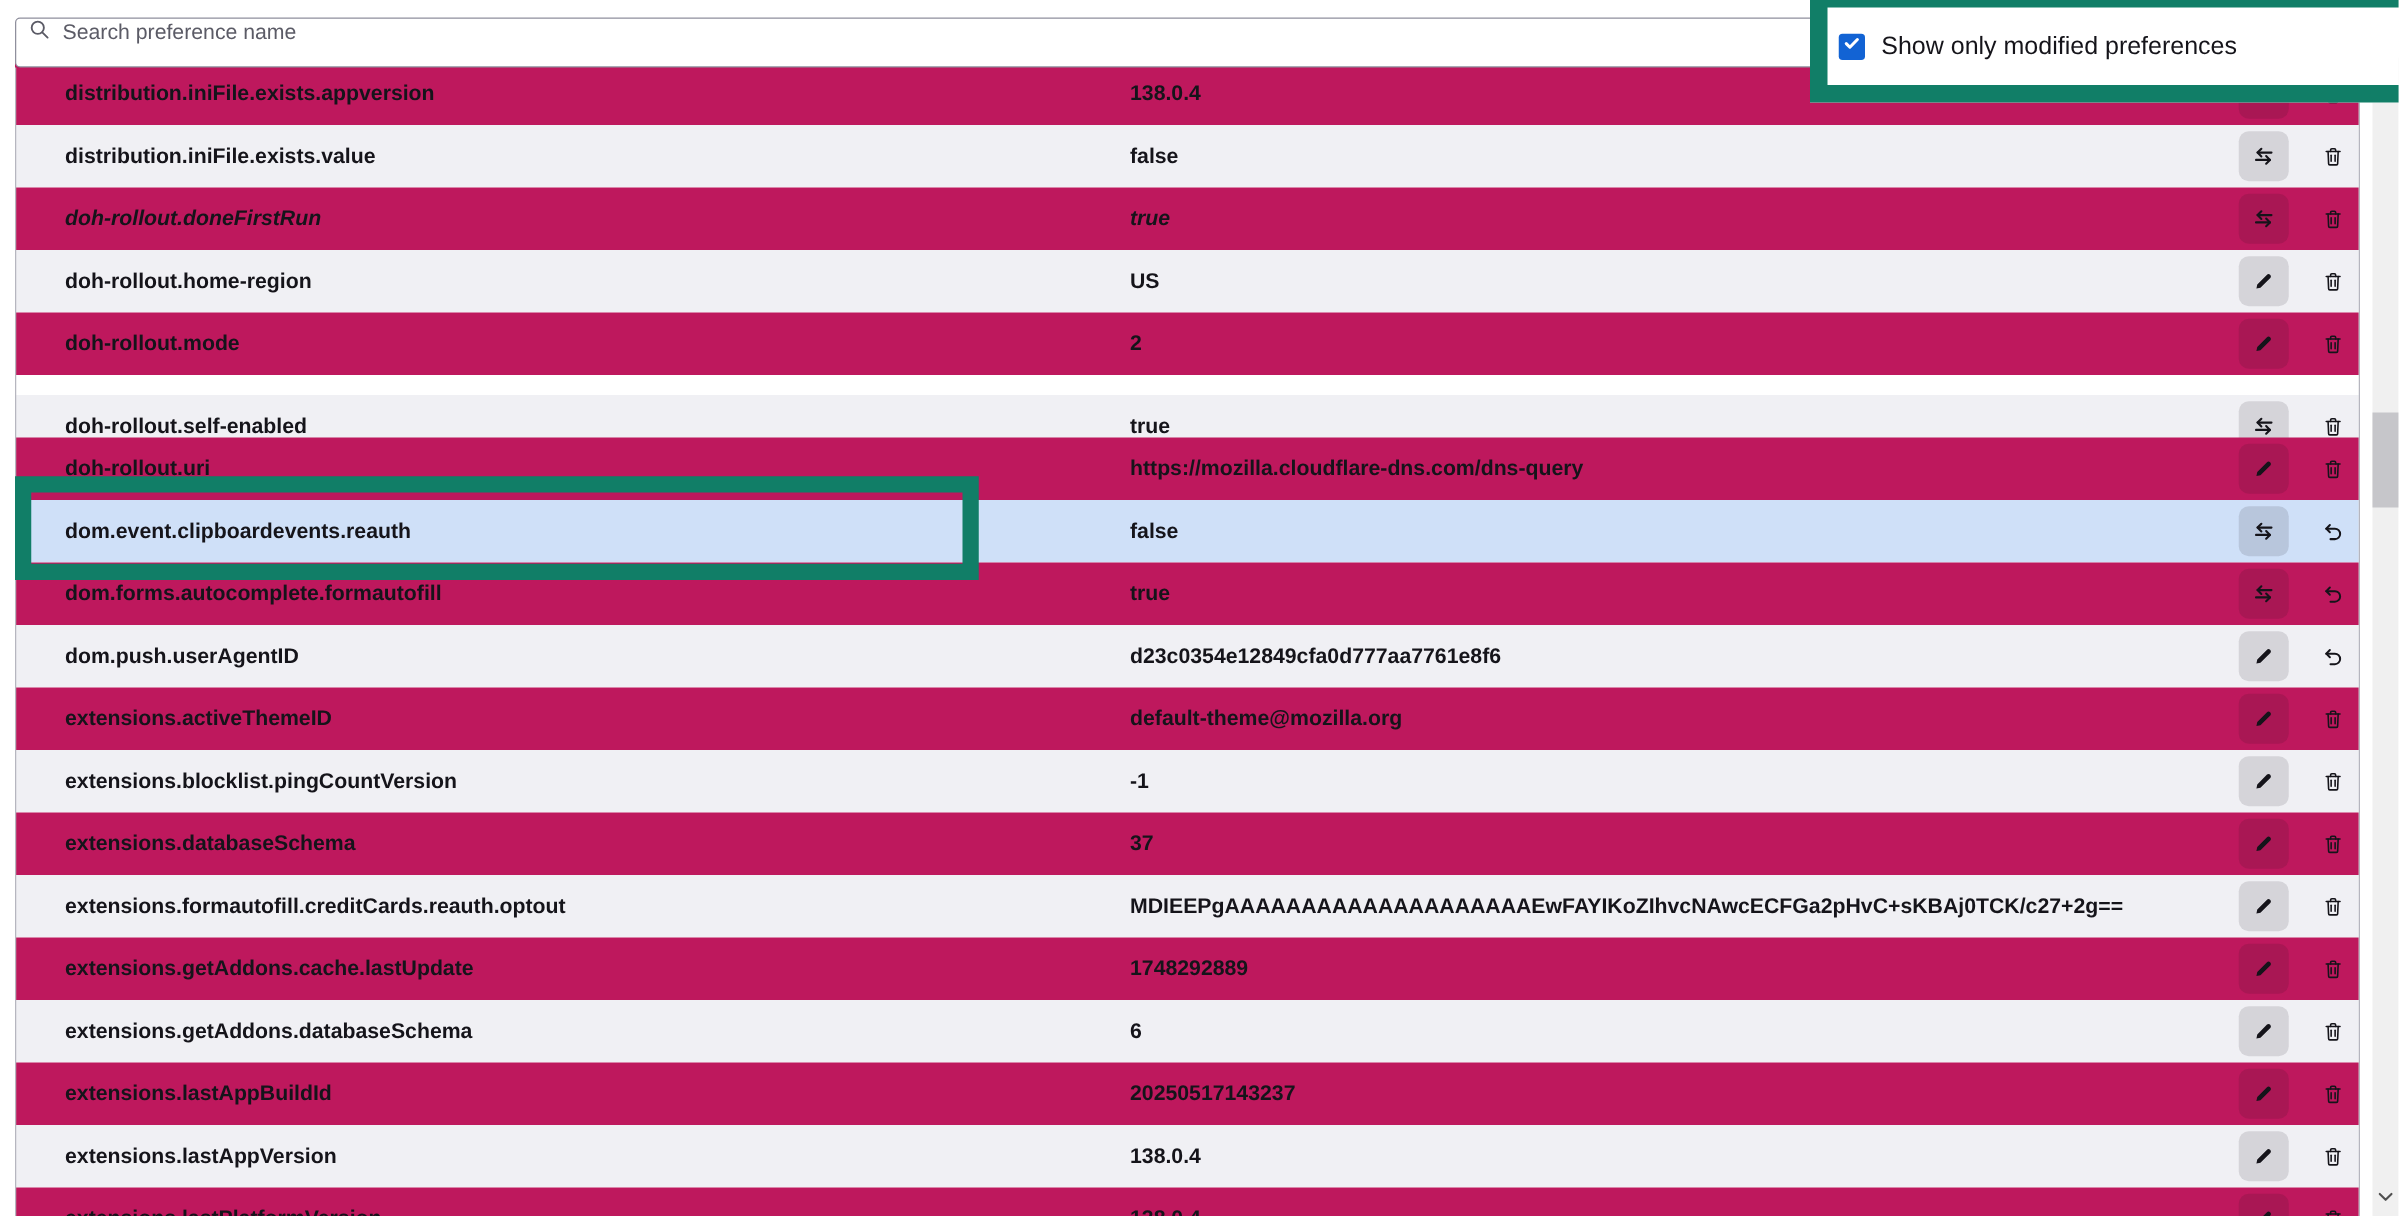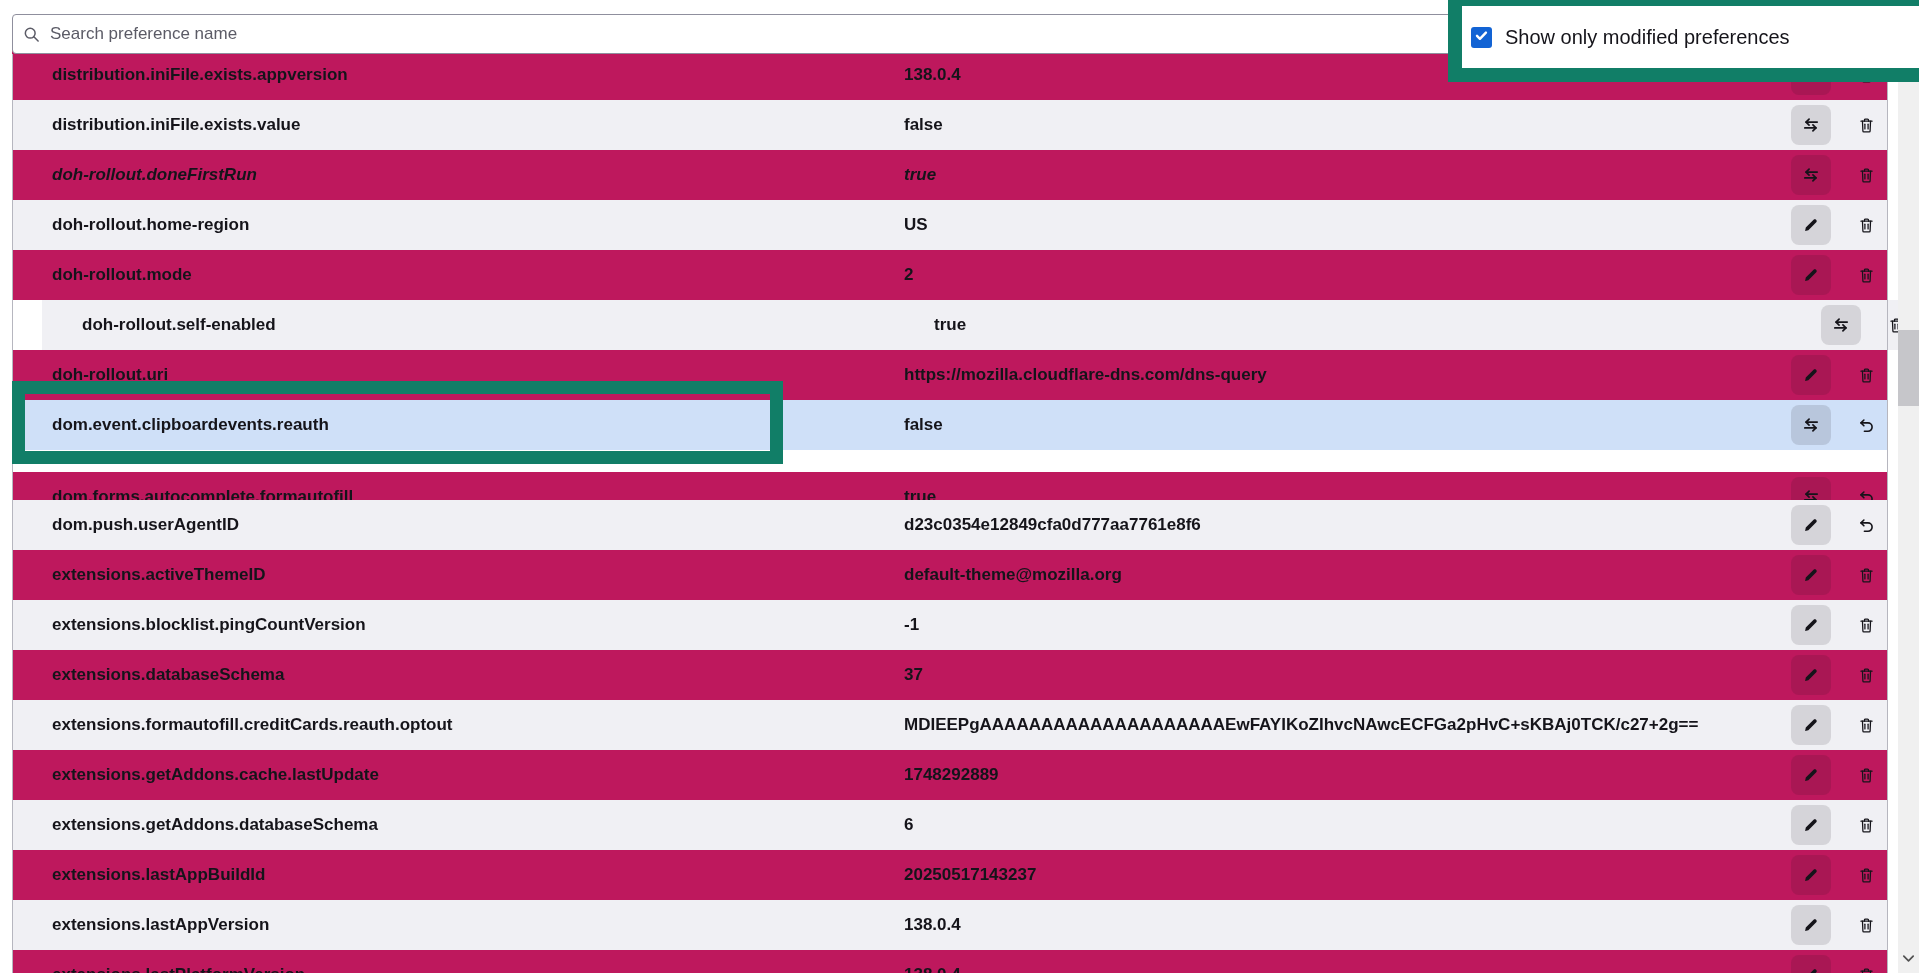--- a/index.html
+++ b/index.html
@@ -4,21 +4,21 @@
 <style>
   html,body { margin:0; padding:0; background:#fff; }
   #app {
     position:relative; width:1919px; height:973px; overflow:hidden;
     background:#fff; font-family:"Liberation Sans", sans-serif; color:#15141a;
   }
   
   .searchbar {
     position:absolute; left:12px; top:14px; width:1876px; height:40px;
     box-sizing:border-box; border:1px solid #8f8f9d; border-radius:4px;
-    background:#fff; display:flex; align-items:center; padding:0 10px; z-index:3;
+    background:#fff; display:flex; align-items:flex-start; padding:0 10px; z-index:3;
   }
   .searchbar .mag { display:flex; margin-right:8px; }
   .searchbar input {
     border:none; outline:none; flex:1; font-family:"Liberation Sans",sans-serif;
     font-size:17px; color:#15141a; background:transparent;
   }
   .searchbar input::placeholder { color:#5b5b66; opacity:1; }
   
   .rows { position:absolute; left:12px; top:0; width:1875px; height:973px; z-index:1; }
   .row  { position:absolute; left:0; width:100%; height:50px; background:#be185d; }
@@ -191,21 +191,21 @@
                 <path d="M2.8 3.9h10.4"></path>
                 <path d="M6.1 3.9V2.8c0-.5.4-.9.9-.9h2c.5 0 .9.4.9.9v1.1"></path>
                 <path d="M4.2 3.9l.4 9.2c0 .5.4.9.9.9h5c.5 0 .9-.4.9-.9l.4-9.2"></path>
                 <path d="M6.5 6.8v4.4"></path>
                 <path d="M9.5 6.8v4.4"></path>
               </g>
             </svg>
           </span>
         </div>
       </div>
-      <div class="row alt" style="top: 300px; margin-left: 30px;">
+      <div class="row alt" style="top: 316px;">
         <div class="cell-name">doh-rollout.self-enabled</div>
         <div class="cell-value">true</div>
         <div class="btn1">
           <span style="display:flex">
             <svg width="18" height="18" viewBox="0 0 16 16">
               <g fill="none" stroke="#15141a" stroke-width="1.5" stroke-linecap="round" stroke-linejoin="round">
                 <path d="M13.5 5.4H3.6"></path>
                 <path d="M6.3 2.7L3.6 5.4l2.7 2.7"></path>
                 <path d="M2.5 10.6h9.9"></path>
                 <path d="M9.7 7.9l2.7 2.7-2.7 2.7"></path>
@@ -270,21 +270,21 @@
           <span style="display:flex">
             <svg width="16" height="16" viewBox="0 0 16 16">
               <g fill="none" stroke="#15141a" stroke-width="1.6" stroke-linecap="round" stroke-linejoin="round">
                 <path d="M3 5.9h6.9a4.2 4.2 0 1 1 0 8.4H6.4"></path>
                 <path d="M5.9 3L3 5.9l2.9 2.9"></path>
               </g>
             </svg>
           </span>
         </div>
       </div>
-      <div class="row" style="top: 472px;">
+      <div class="row" style="top: 450px;">
         <div class="cell-name">dom.forms.autocomplete.formautofill</div>
         <div class="cell-value">true</div>
         <div class="btn1">
           <span style="display:flex">
             <svg width="18" height="18" viewBox="0 0 16 16">
               <g fill="none" stroke="#15141a" stroke-width="1.5" stroke-linecap="round" stroke-linejoin="round">
                 <path d="M13.5 5.4H3.6"></path>
                 <path d="M6.3 2.7L3.6 5.4l2.7 2.7"></path>
                 <path d="M2.5 10.6h9.9"></path>
                 <path d="M9.7 7.9l2.7 2.7-2.7 2.7"></path>

